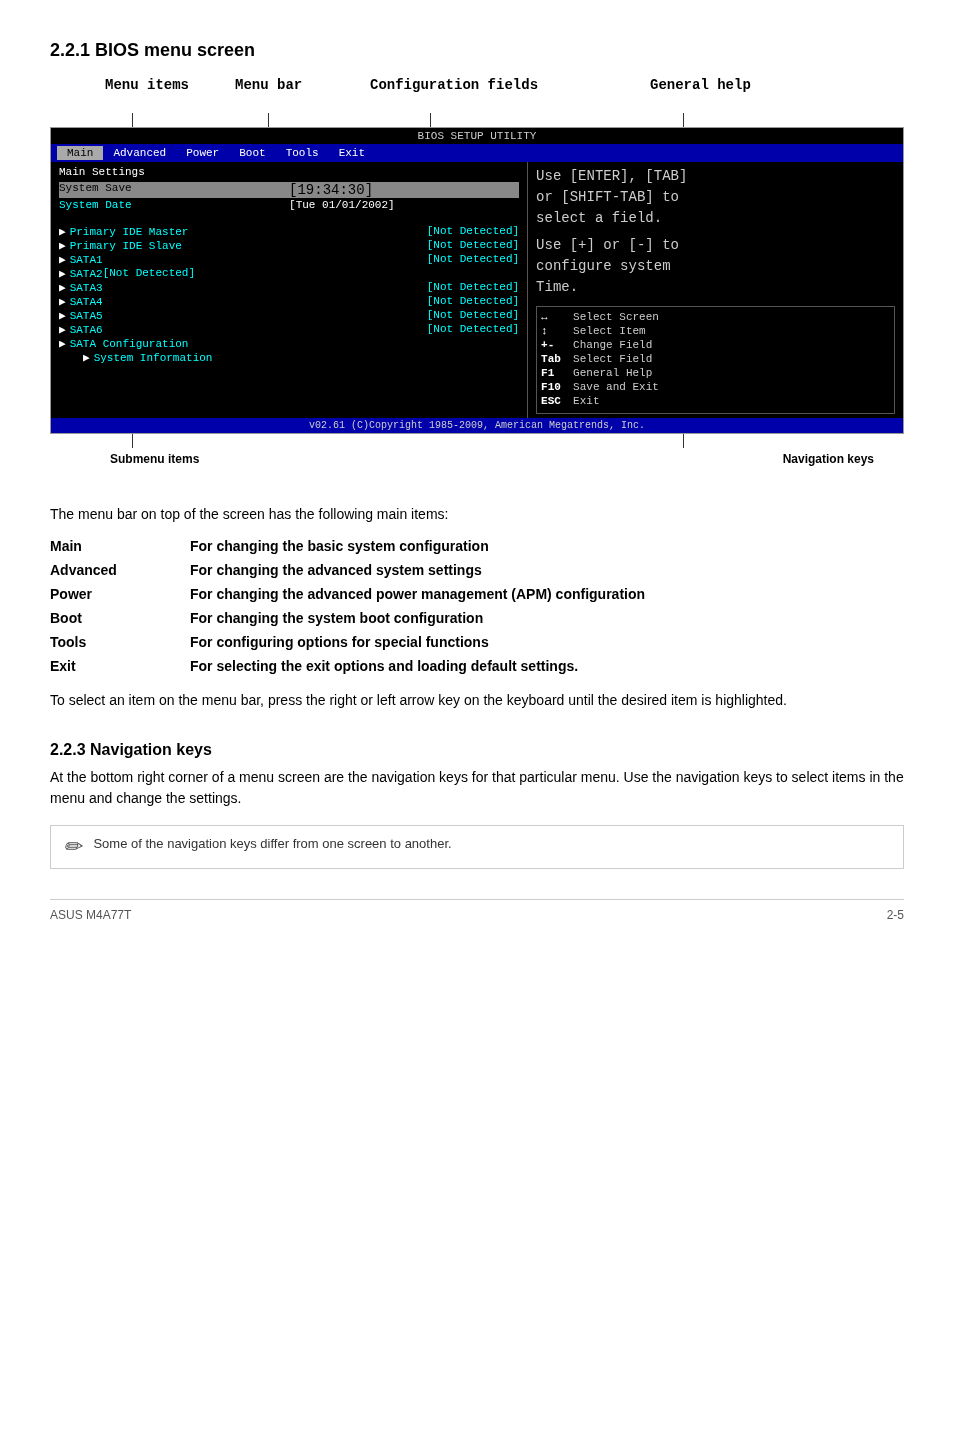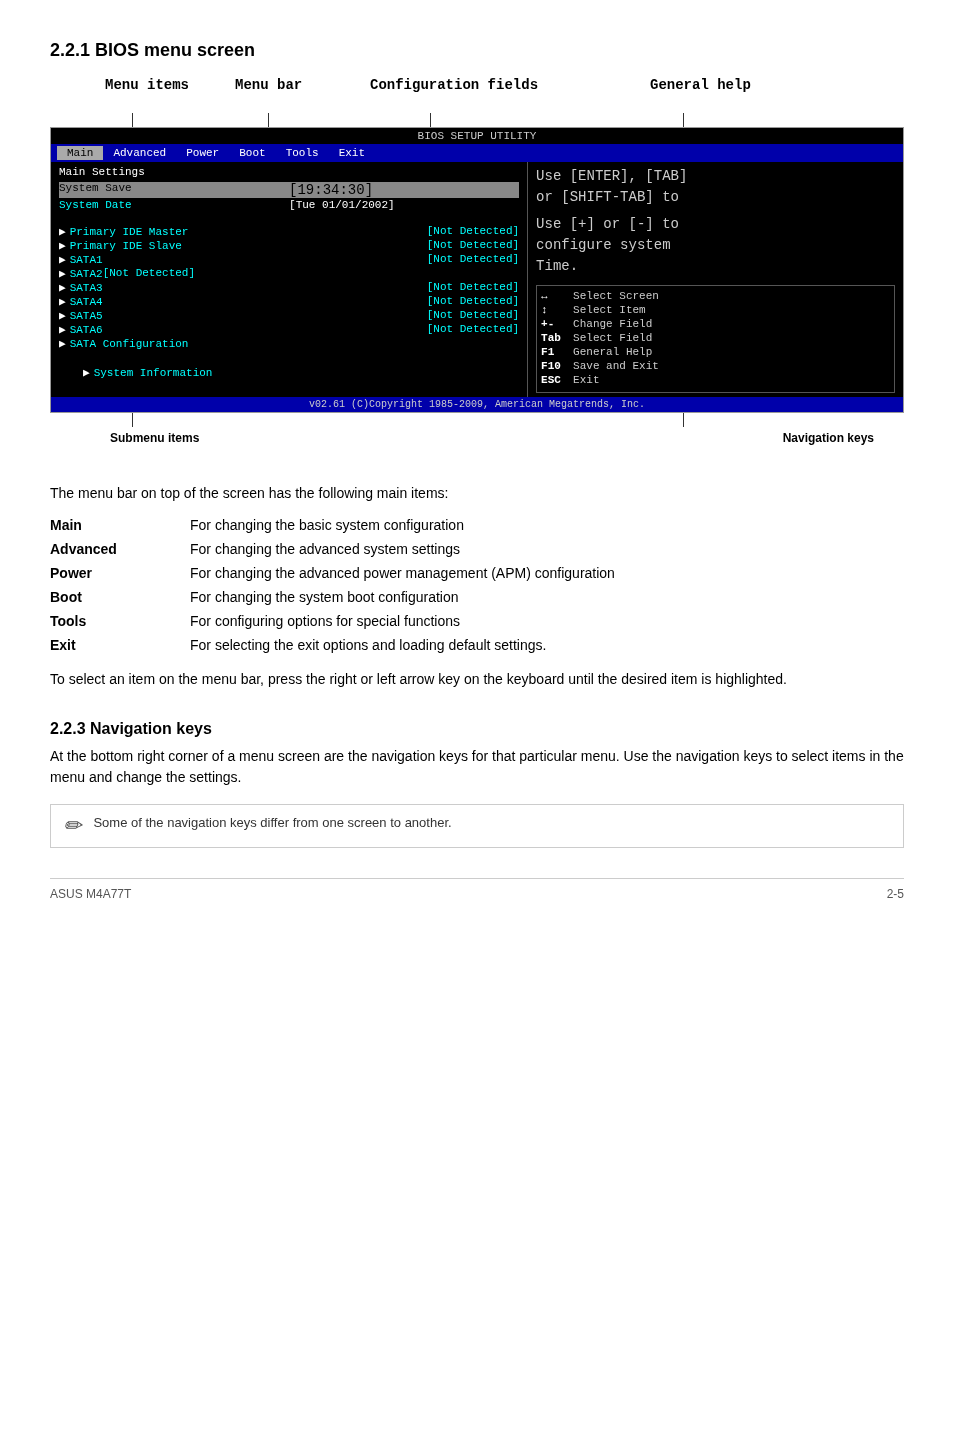--- a/index.html
+++ b/index.html
@@ -182,20 +182,21 @@
 
     .menu-table {
       width: 100%;
       border-collapse: collapse;
       margin-bottom: 12px;
     }
 
     .menu-table td {
       padding: 4px 0;
       vertical-align: top;
+      font-weight: bold;
     }
 
     .menu-table td:first-child {
       font-weight: bold;
       width: 140px;
     }
 
     .body-text {
       margin-bottom: 12px;
       line-height: 1.5;
@@ -355,32 +356,33 @@
             </div>
             <div class="bios-item" style="display:flex; justify-content:space-between;">
               <span><span class="bios-item-arrow">▶</span>SATA6</span>
               <span>[Not Detected]</span>
             </div>
             <div class="bios-item">
               <span><span class="bios-item-arrow">▶</span>SATA Configuration</span>
             </div>
           </div>
 
-          <div style="margin-top:16px;padding-left:24px;">
+          <div style="margin-top:1px;padding-left:24px;">
             <div class="bios-item">
               <span><span class="bios-item-arrow">▶</span>System Information</span>
             </div>
           </div>
         </div>
 
         <div class="bios-right">
 
           <div class="general-help-text" style="margin-bottom:8px;">
             <div>Use [ENTER], [TAB]</div>
             <div>or [SHIFT-TAB] to</div>
+            <div>select a field.</div>
             <div style="margin-top:6px;">Use [+] or [-] to</div>
             <div>configure system</div>
             <div>Time.</div>
           </div>
 
           <div class="bios-nav-section">
             <div class="bios-nav-row">
               <span class="bios-nav-key" style="width:32px;">↔</span>
               <span class="bios-nav-desc">Select Screen</span>
             </div>

